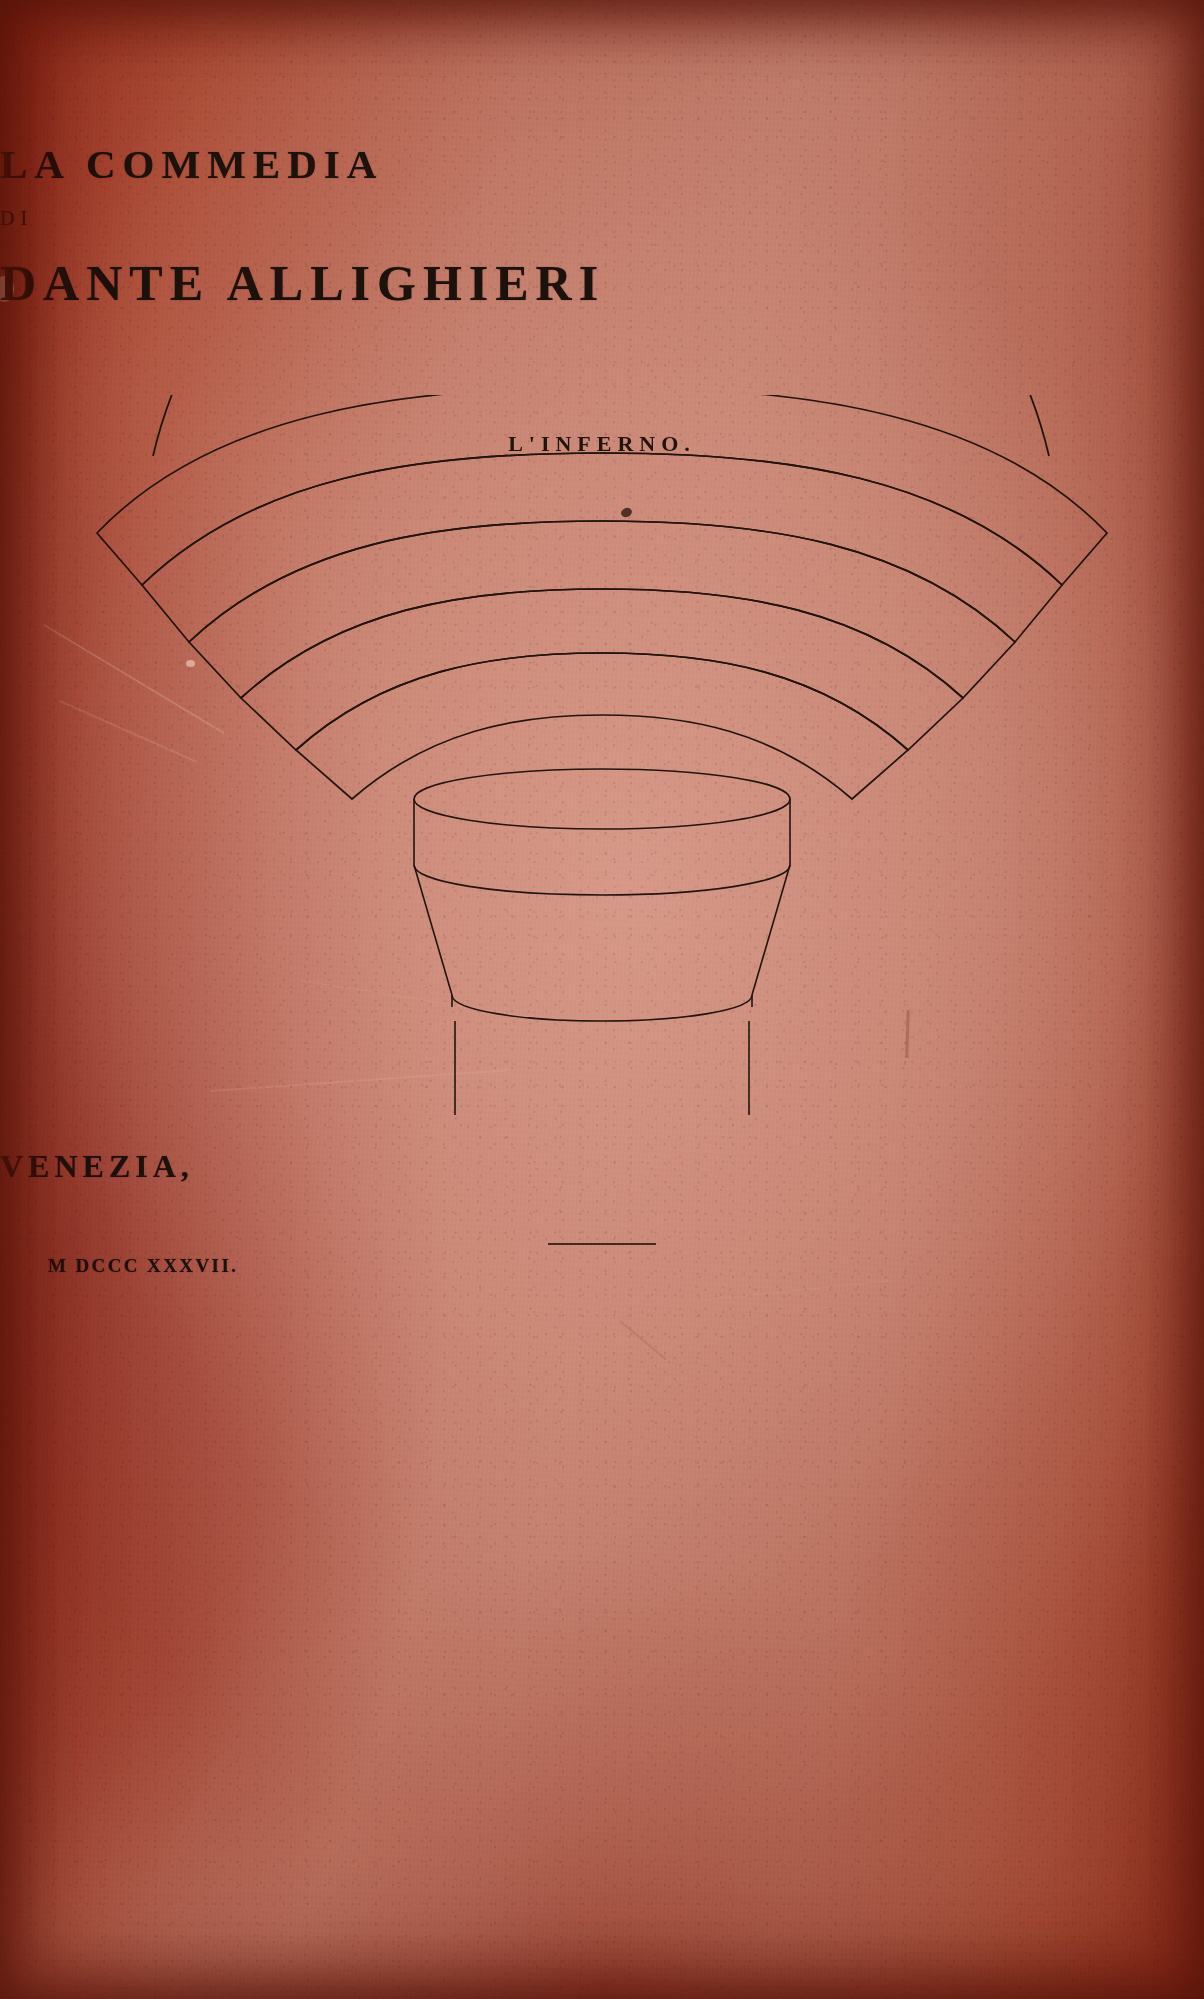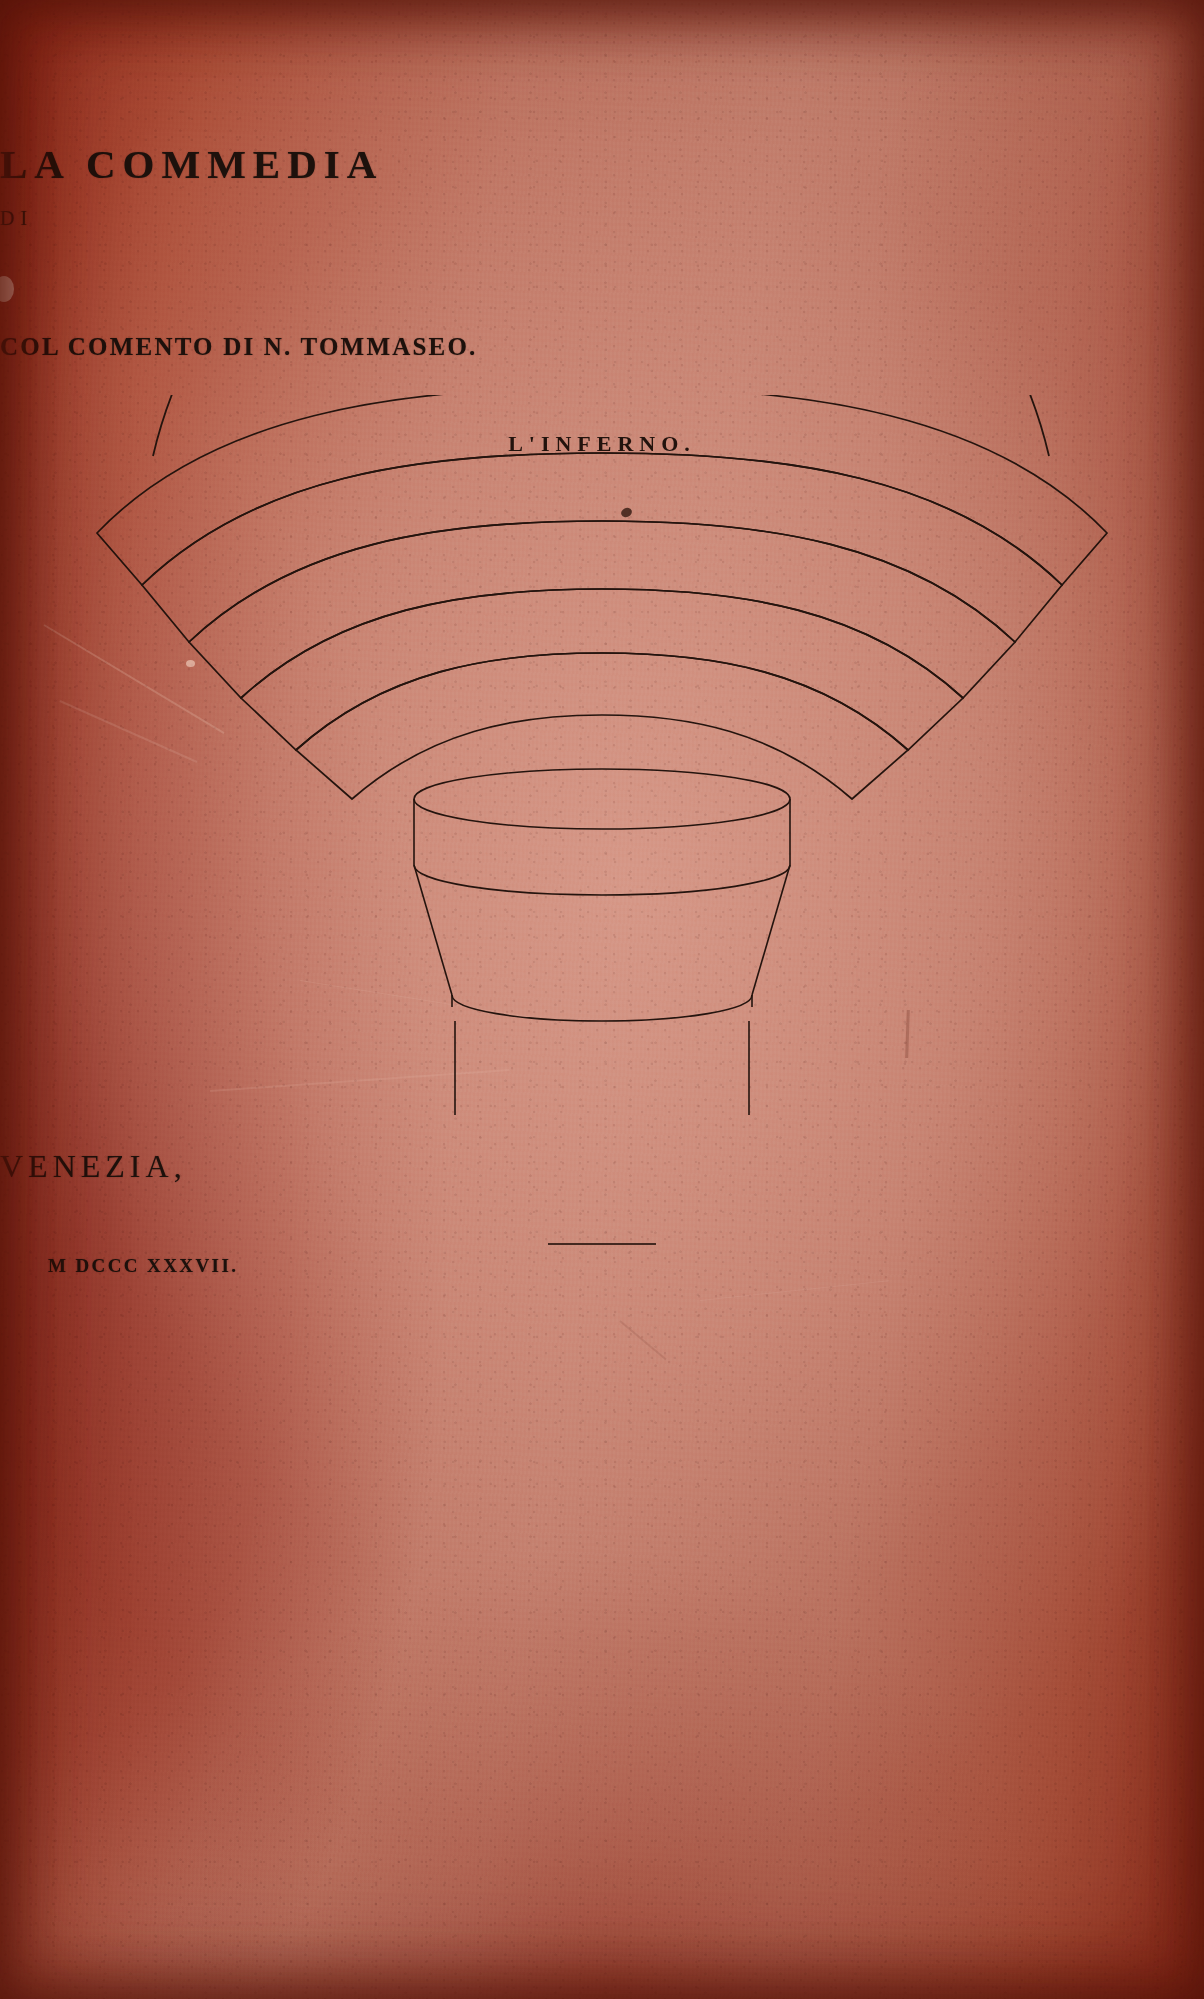--- a/index.html
+++ b/index.html
@@ -108,21 +108,21 @@
   #title-comment {
     top: 333px;
     font-size: 25px;
     letter-spacing: 2.2px;
     font-weight: 700;
   }
   #imprint-city {
     top: 1148px;
     font-size: 32px;
     letter-spacing: 5px;
-    font-weight: 400;
+    font-weight: 700;
   }
   #imprint-press {
     top: 1198px;
     font-size: 23px;
     letter-spacing: 3px;
     font-weight: 700;
   }
   #imprint-rule {
     position: absolute;
     top: 1243px;
@@ -186,22 +186,22 @@
   <div class="scratch" style="left:700px; top:1300px; width:190px; height:1.2px; transform:rotate(-6deg); opacity:.25;"></div>
   <div class="scratch dark" style="left:620px; top:1320px; width:60px; height:2px; transform:rotate(40deg); opacity:.35;"></div>
   <div class="blob" style="left:-6px; top:276px; width:20px; height:26px; background:rgba(245,214,196,0.8);"></div>
 
   <div id="content">
 
     <div class="line" id="title-main">LA COMMEDIA</div>
 
     <div class="line" id="title-di">DI</div>
 
-
-    <div class="line" id="title-comment">COL COMENTO DI N. TOMMASEO.</div>
+    <div class="line" id="title-author">DANTE ALLIGHIERI</div>
+
 
     <div id="engraving">
       <div class="eng-label">L'INFERNO.</div>
       <svg width="1204" height="720" viewBox="0 0 1204 720" fill="none">
         <g stroke="#24140e" stroke-width="1.7" fill="none" stroke-linejoin="miter">
 
           <path d="M 154 61 A 460 460 0 0 1 1050 61" transform="translate(-1,0)" stroke-width="1.8"></path>
           <path d="M 154 61 L 190 -999" stroke="none"></path>
 
           <path d="M 97 138

